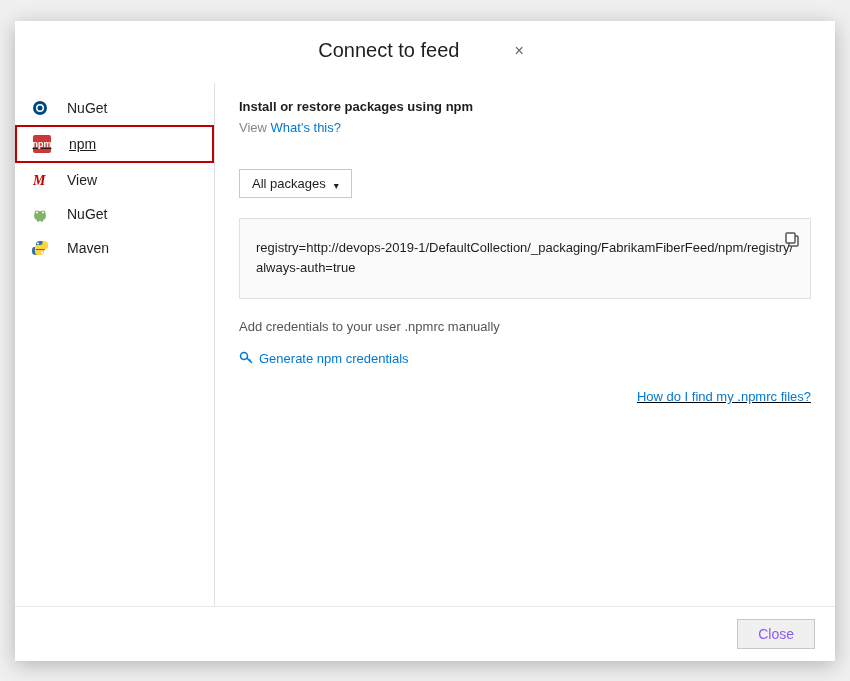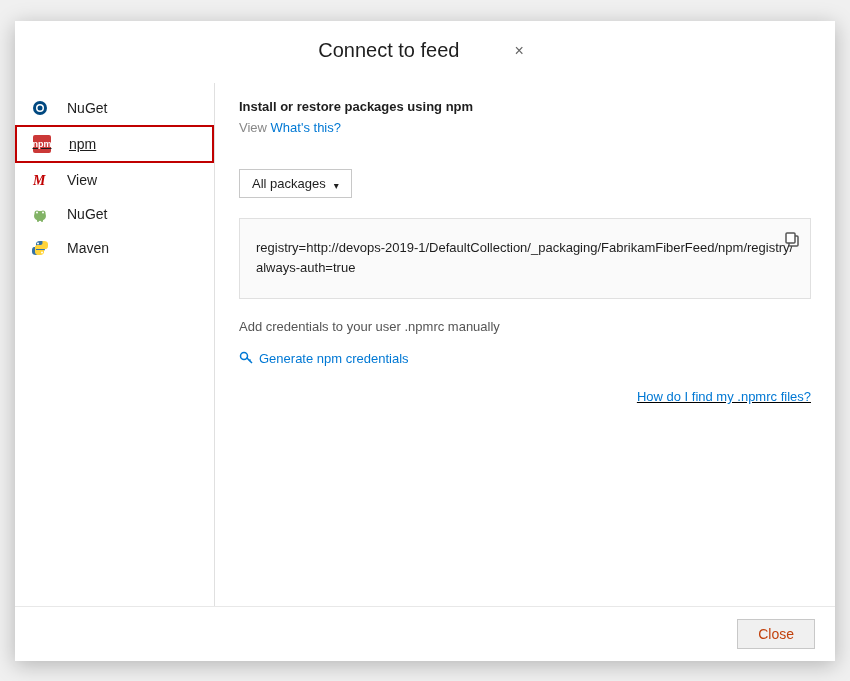--- a/index.html
+++ b/index.html
@@ -214,21 +214,21 @@
       justify-content: flex-end;
       border-top: 1px solid #e8e8e8;
     }
 
     .close-button {
       padding: 6px 20px;
       background: #f0f0f0;
       border: 1px solid #c8c8c8;
       font-size: 14px;
       cursor: pointer;
-      color: #c2410c;
+      color: #8b5cf6;
     }
 
     .chevron {
       font-size: 10px;
     }
   </style>
 </head>
 <body>
 
 <div class="dialog">

